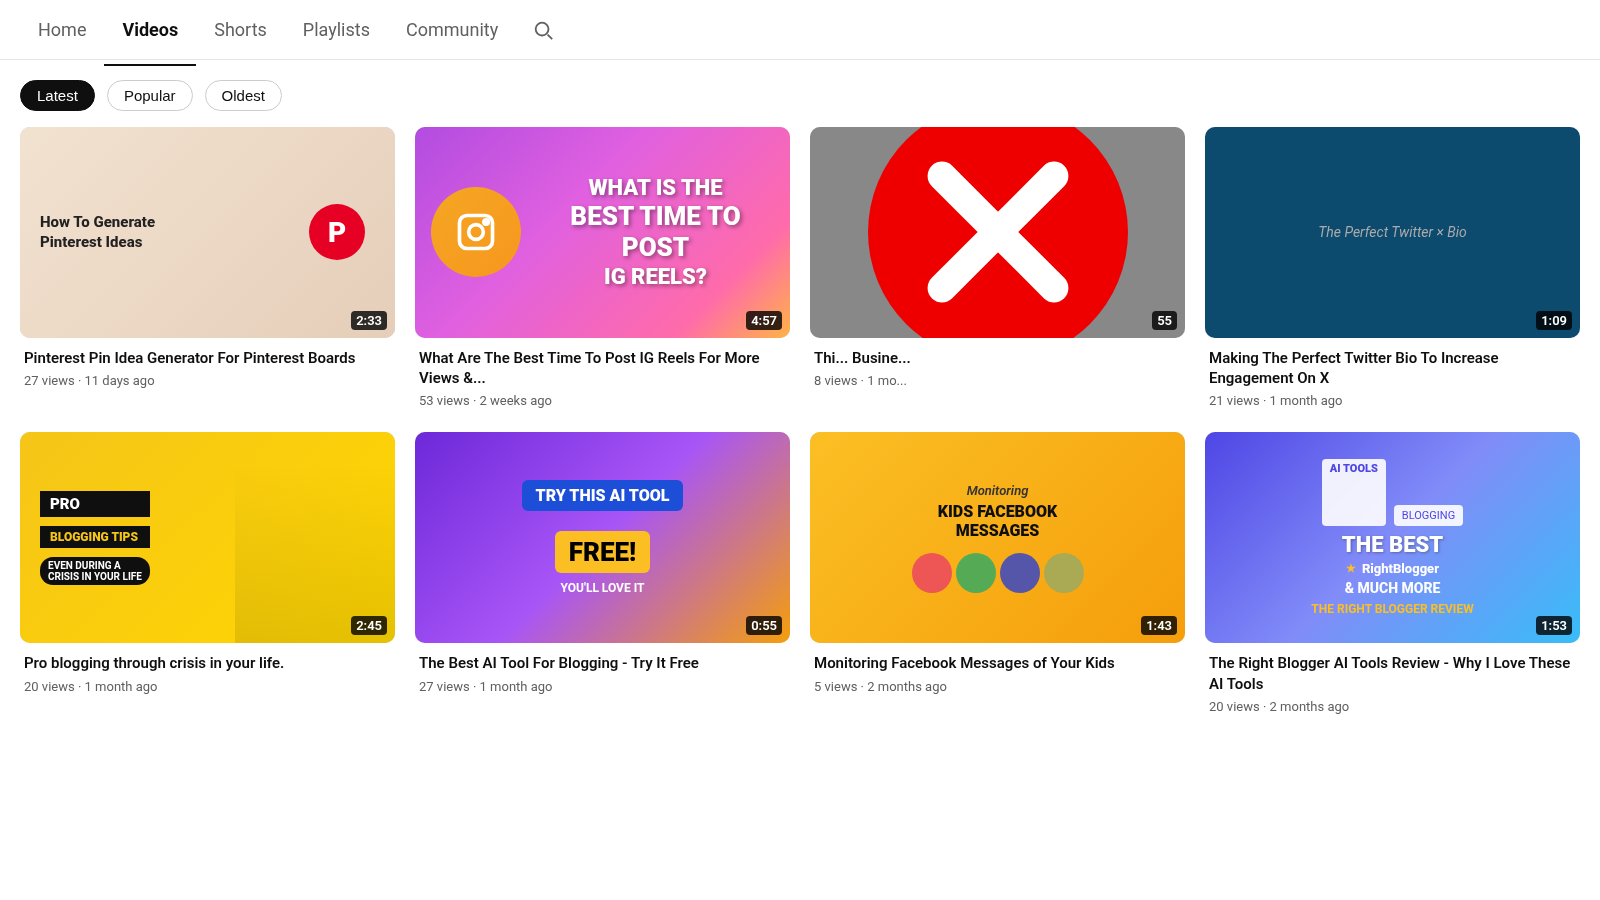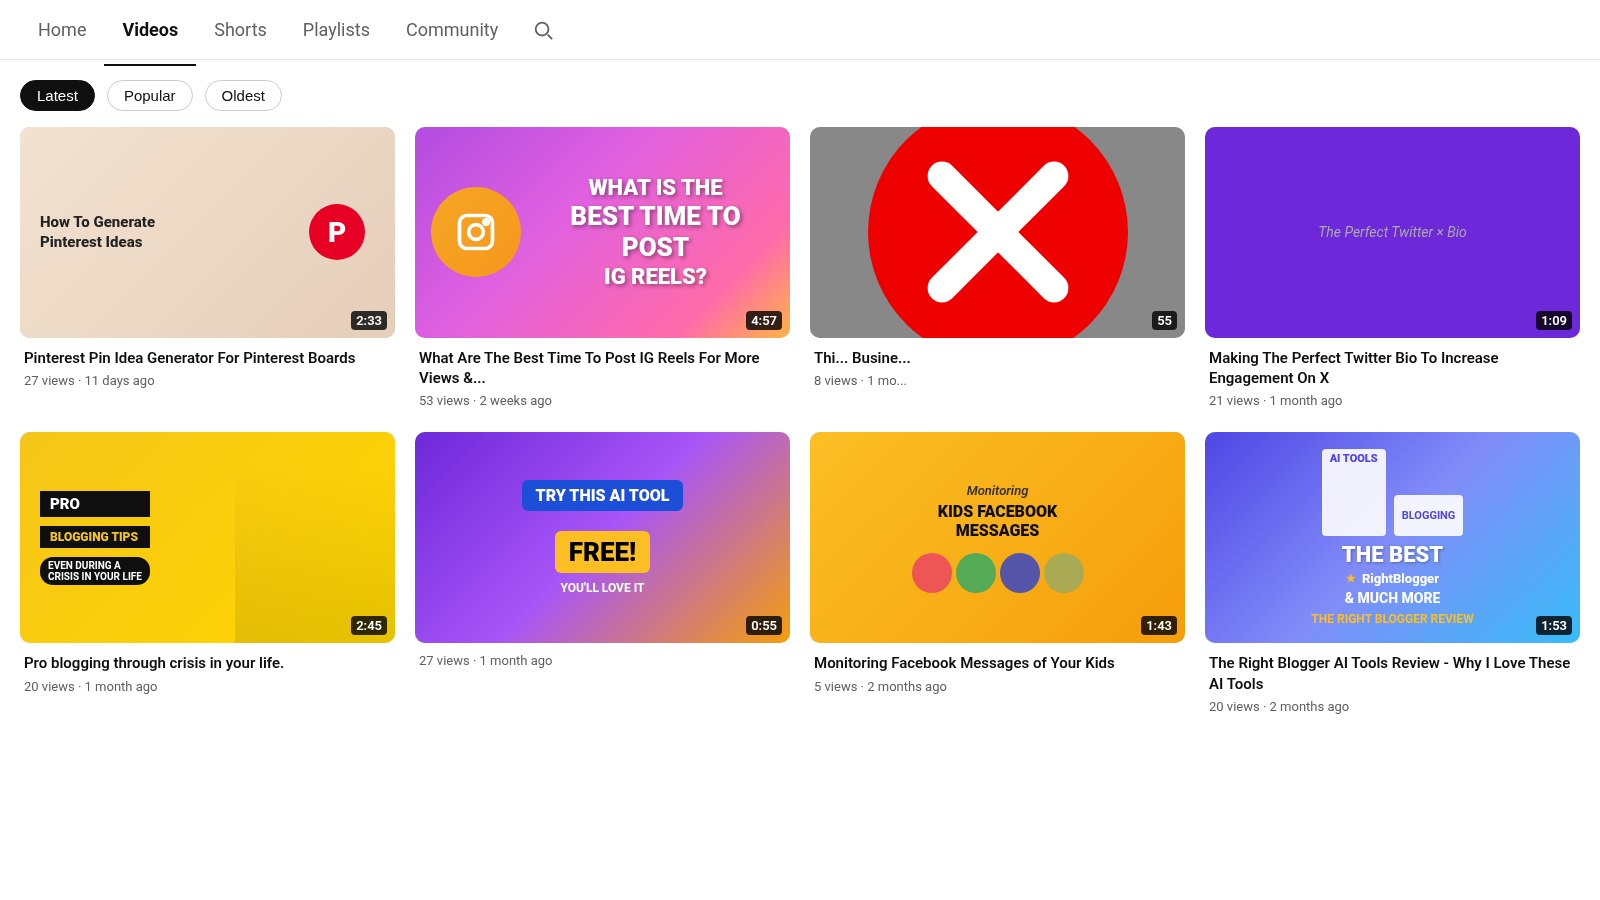--- a/index.html
+++ b/index.html
@@ -41,21 +41,21 @@
     
     .pinterest-thumb { background: linear-gradient(135deg, #f2e2d0, #e5ceba); width: 100%; height: 100%; display: flex; align-items: center; justify-content: center; position: relative; }
     .p-badge { position: absolute; right: 30px; top: 50%; transform: translateY(-50%); width: 56px; height: 56px; background: #e60023; border-radius: 50%; display: flex; align-items: center; justify-content: center; color: #fff; font-size: 28px; font-weight: 900; }
 
     
     .ig-thumb { background: linear-gradient(135deg, #b24ce0, #e060e0 40%, #ff6baa 80%, #ffb347); width: 100%; height: 100%; display: flex; align-items: center; justify-content: center; }
     .ig-text { font-size: 22px; font-weight: 900; color: #fff; text-align: center; line-height: 1.2; text-transform: uppercase; text-shadow: 2px 2px 4px rgba(0,0,0,0.4); padding: 10px; }
     .ig-text .big { font-size: 26px; }
 
     
-    .twitter-thumb { background: #6d28d9; width: 100%; height: 100%; display: flex; align-items: center; justify-content: center; }
+    .twitter-thumb { background: #0c4a6e; width: 100%; height: 100%; display: flex; align-items: center; justify-content: center; }
 
     
     .blogging-thumb { background: linear-gradient(135deg, #f5c518, #ffd700); width: 100%; height: 100%; display: flex; flex-direction: column; align-items: flex-start; justify-content: center; padding: 20px; }
     .blogging-badge { background: #0f0f0f; color: #fff; font-size: 13px; font-weight: 900; padding: 4px 10px; margin-bottom: 8px; text-transform: uppercase; }
     .blogging-badge2 { background: #0f0f0f; color: #f5c518; font-size: 18px; font-weight: 900; padding: 4px 10px; margin-bottom: 8px; text-transform: uppercase; }
     .blogging-sub { background: #0f0f0f; color: #fff; font-size: 10px; font-weight: 700; padding: 3px 8px; text-transform: uppercase; border-radius: 13px; }
 
     
     .aitool-thumb { background: linear-gradient(135deg, #6d28d9, #a855f7 50%, #f59e0b); width: 100%; height: 100%; display: flex; flex-direction: column; align-items: center; justify-content: center; padding: 20px; }
     .aitool-badge { background: #1d4ed8; color: #fff; font-size: 16px; font-weight: 900; padding: 6px 14px; border-radius: 6px; margin-bottom: 20px; text-align: center; text-transform: uppercase; }
@@ -211,20 +211,21 @@
       <div class="thumb-inner">
         <div class="aitool-thumb">
           <div class="aitool-badge">TRY THIS AI TOOL</div>
           <div class="aitool-free">FREE!</div>
           <div class="aitool-sub">YOU'LL LOVE IT</div>
         </div>
       </div>
       <div class="thumb-duration">0:55</div>
     </div>
     <div class="video-info">
+      <div class="video-title">The Best AI Tool For Blogging - Try It Free</div>
       <div class="video-meta">
         <span>27 views</span> · <span>1 month ago</span>
       </div>
     </div>
   </div>
 
   <div class="video-card">
     <div class="thumb-wrap">
       <div class="thumb-inner">
         <div class="facebook-thumb" style="background:linear-gradient(135deg,#fbbf24,#f59e0b);width:100%;height:100%;display:flex;flex-direction:column;align-items:center;justify-content:center;padding:10px;">
@@ -247,21 +248,21 @@
       </div>
     </div>
   </div>
 
   <div class="video-card">
     <div class="thumb-wrap">
       <div class="thumb-inner">
         <div class="rb-thumb">
           <div style="display:flex;gap:8px;margin-bottom:6px;">
             <div style="background:rgba(255,255,255,0.9);color:#4f46e5;font-size:11px;font-weight:900;padding:3px 8px;border-radius:4px;text-transform:uppercase;">AI TOOLS</div>
-            <div style="background:rgba(255,255,255,0.9);color:#4f46e5;font-size:11px;font-weight:700;padding:14px 8px;border-radius:4px;text-transform:uppercase;margin-top:46px;">BLOGGING</div>
+            <div style="background:rgba(255,255,255,0.9);color:#4f46e5;font-size:11px;font-weight:400;padding:4px 8px;border-radius:4px;text-transform:uppercase;margin-top:46px;">BLOGGING</div>
           </div>
           <div class="rb-main">THE BEST</div>
           <div style="display:flex;align-items:center;gap:6px;margin:4px 0;">
             <span style="font-size:11px;font-weight:700;color:#fbbf24;">★</span>
             <span style="font-size:13px;font-weight:800;color:#fff;">RightBlogger</span>
           </div>
           <div style="font-size:14px;font-weight:800;color:#fff;text-align:center;">&amp; MUCH MORE</div>
           <div class="rb-sub">THE RIGHT BLOGGER REVIEW</div>
         </div>
       </div>

